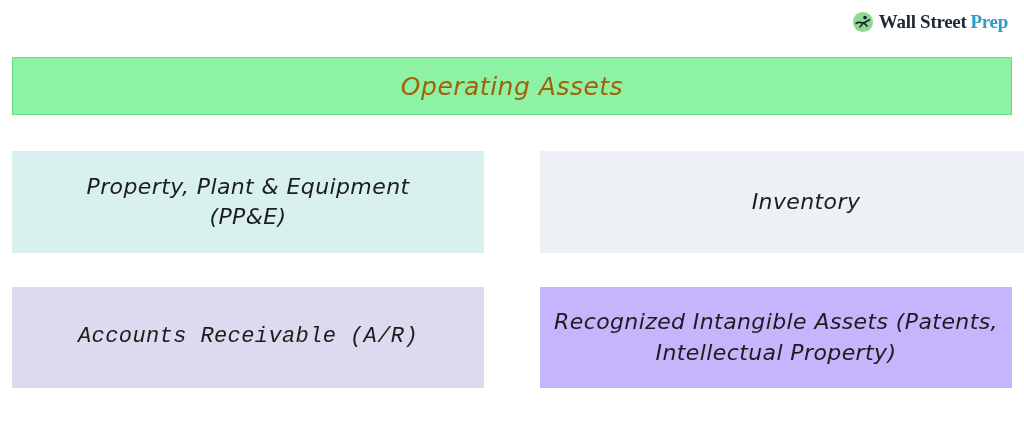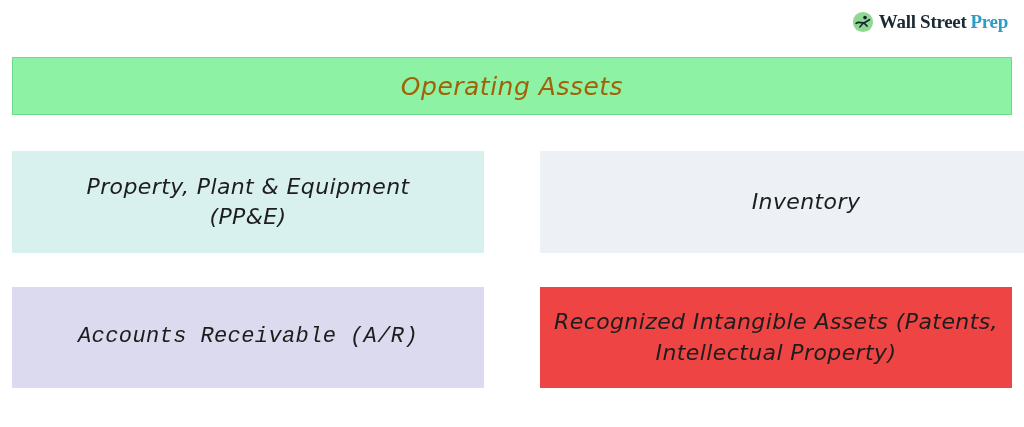--- a/index.html
+++ b/index.html
@@ -103,17 +103,17 @@
   <div class="box row1 col1 box-ppe" style="background-color: rgb(217, 241, 238);">
     <span class="label">Property, Plant &amp; Equipment (PP&amp;E)</span>
   </div>
   <div class="box row1 col2 box-inventory" style="background-color: rgb(237, 240, 244); padding-left: 30px;">
     <span class="label">Inventory</span>
   </div>
 
   <div class="box row2 col1 box-ar" style="background-color: rgb(220, 218, 238);">
     <span class="label">Accounts Receivable (A/R)</span>
   </div>
-  <div class="box row2 col2 box-intangible" style="background-color: #ef4444; text-align: center;">
+  <div class="box row2 col2 box-intangible" style="background-color: #c4b5fd; text-align: center;">
     <span class="label">Recognized Intangible Assets (Patents, Intellectual Property)</span>
   </div>
 
 </div>
 
 </body></html>

